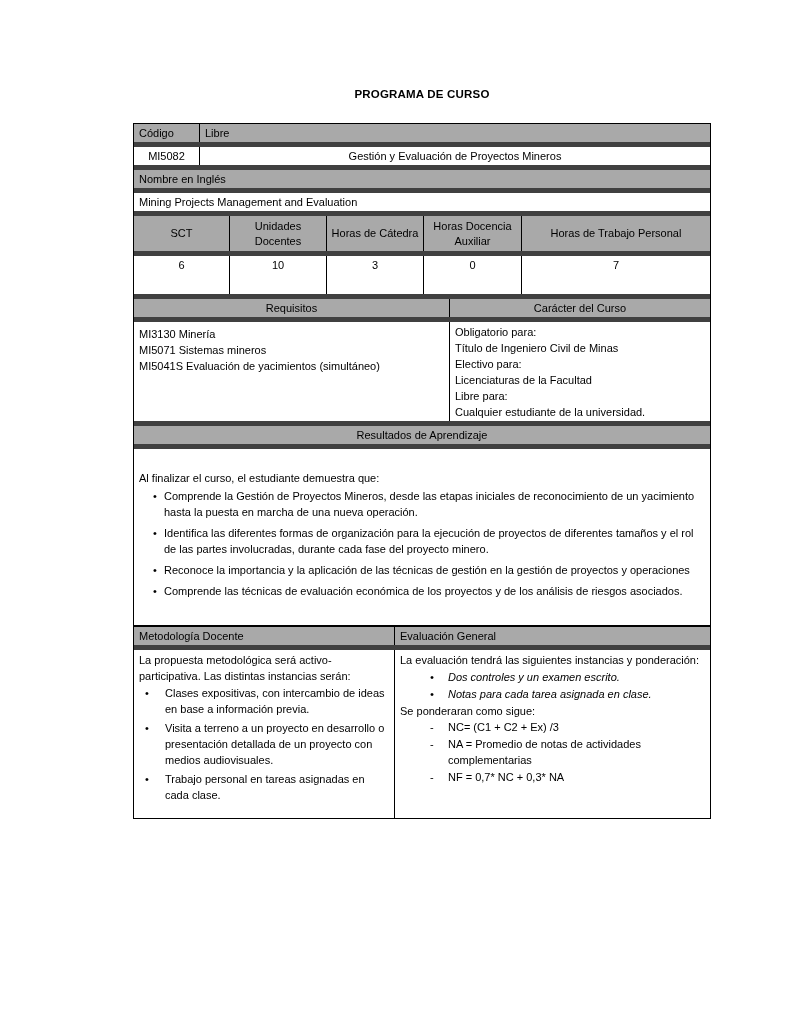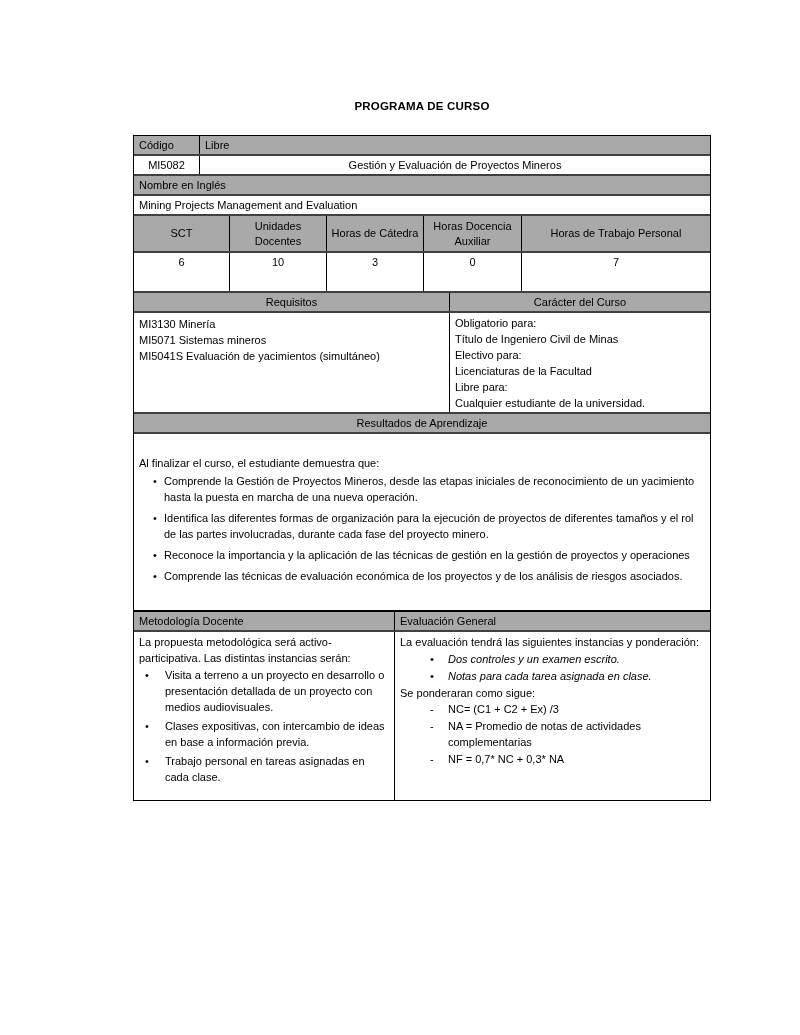--- a/index.html
+++ b/index.html
@@ -11,21 +11,21 @@
     width: 800px;
     height: 1035px;
     font-family: "Liberation Sans", sans-serif;
     font-size: 11px;
     line-height: 16px;
     color: #000000;
     position: relative;
   }
   .page {
     position: absolute;
-    top: 12px; left: 0;
+    top: 0; left: 0;
     width: 800px;
     height: 910px;
   }
   .content {
     position: absolute;
     left: 133px;
     top: 86px;
     width: 578px;
   }
   .doc-title {
@@ -35,22 +35,22 @@
     margin: 0 0 21px 0;
     letter-spacing: 0.2px;
   }
   
   .tbl {
     border: 1px solid #000000;
     width: 578px;
     box-sizing: border-box;
     background: #ffffff;
   }
-  .row { display: flex; align-items: center; }
-  .row + .row { border-top: 2px solid #404040; }
+  .row { display: flex; align-items: flex-end; }
+  .row + .row { border-top: 5px solid #404040; }
   .cell {
     box-sizing: border-box;
     padding: 1px 5px;
     overflow: hidden;
   }
   .cell + .cell { border-left: 1px solid #000000; }
   .hdr { background: #a9a9a9; }
   .center { text-align: center; }
   .grow { flex: 1 1 auto; }
 
@@ -189,22 +189,22 @@
 
       <div class="row h-17">
         <div class="cell hdr w-met">Metodología Docente</div>
         <div class="cell hdr grow">Evaluación General</div>
       </div>
 
       <div class="row method-content">
         <div class="cell w-met">
           <div>La propuesta metodológica será activo-participativa. Las distintas instancias serán:</div>
           <ul class="met-list">
+            <li>Clases expositivas, con intercambio de ideas en base a información previa.</li>
             <li>Visita a terreno a un proyecto en desarrollo o presentación detallada de un proyecto con medios audiovisuales.</li>
-            <li>Clases expositivas, con intercambio de ideas en base a información previa.</li>
             <li>Trabajo personal en tareas asignadas en cada clase.</li>
           </ul>
         </div>
         <div class="cell grow">
           <div>La evaluación tendrá las siguientes instancias y ponderación:</div>
           <ul class="ev-list">
             <li>Dos controles y un examen escrito.</li>
             <li>Notas para cada tarea asignada en clase.</li>
           </ul>
           <div>Se ponderaran como sigue:</div>

